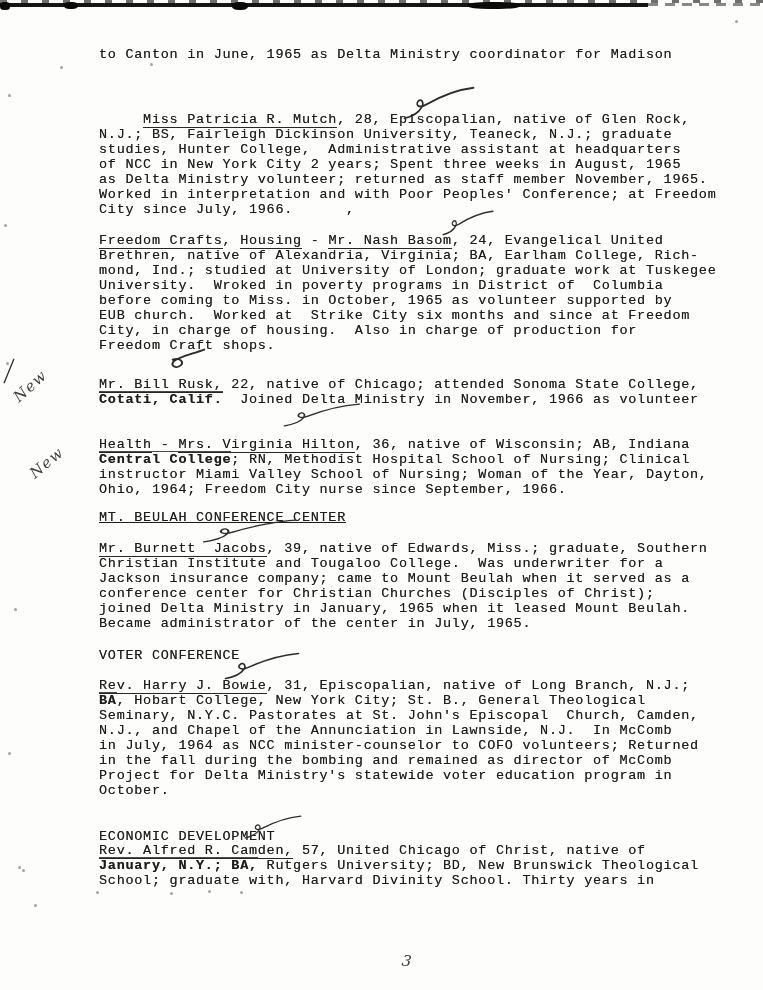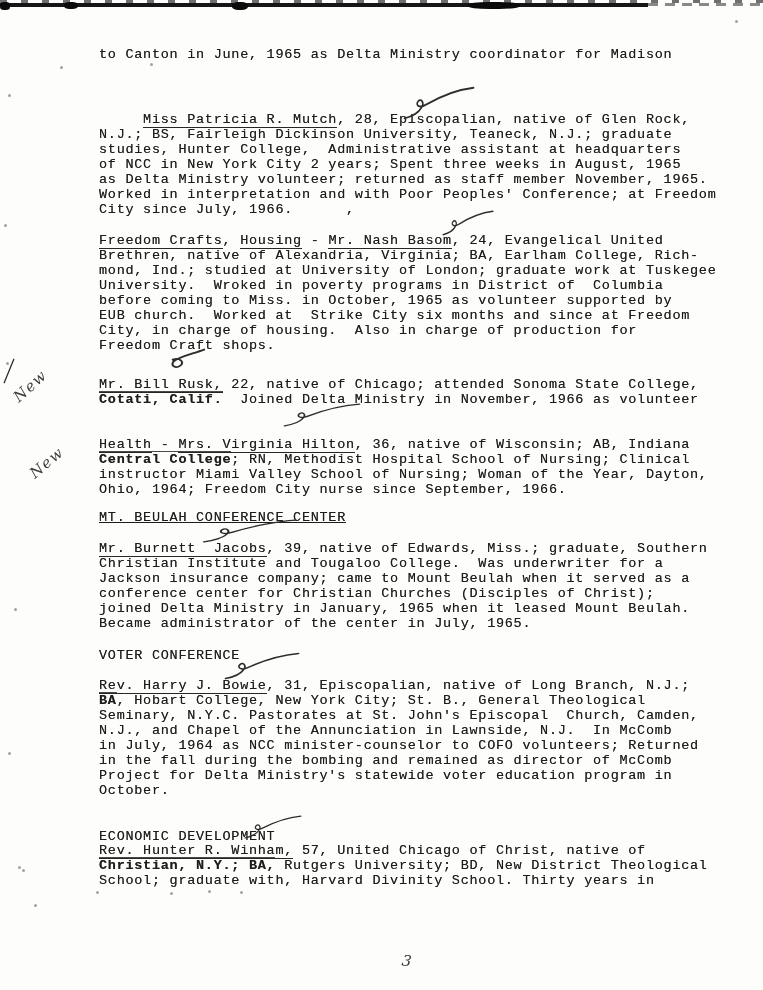--- a/index.html
+++ b/index.html
@@ -57,21 +57,21 @@
     <div class="block" style="top: 47px;"><div><span>to Canton in June, 1965 as Delta Ministry coordinator for Madison</span></div></div>
     <div class="block" style="top: 112px;"><div><span>     </span><span class="u">Miss Patricia R. Mutch</span><span>, 28, Episcopalian, native of Glen Rock,</span></div><div><span>N.J.; BS, Fairleigh Dickinson University, Teaneck, N.J.; graduate</span></div><div><span>studies, Hunter College,  Administrative assistant at headquarters</span></div><div><span>of NCC in New York City 2 years; Spent three weeks in August, 1965</span></div><div><span>as Delta Ministry volunteer; returned as staff member November, 1965.</span></div><div><span>Worked in interpretation and with Poor Peoples' Conference; at Freedom</span></div><div><span>City since July, 1966.      ,</span></div></div>
     <div class="block" style="top: 233px;"><div><span class="u">Freedom Crafts</span><span>, </span><span class="u">Housing</span><span> - </span><span class="u">Mr. Nash Basom</span><span>, 24, Evangelical United</span></div><div><span>Brethren, native of Alexandria, Virginia; BA, Earlham College, Rich-</span></div><div><span>mond, Ind.; studied at University of London; graduate work at Tuskegee</span></div><div><span>University.  Wroked in poverty programs in District of  Columbia</span></div><div><span>before coming to Miss. in October, 1965 as volunteer supported by</span></div><div><span>EUB church.  Worked at  Strike City six months and since at Freedom</span></div><div><span>City, in charge of housing.  Also in charge of production for</span></div><div><span>Freedom Craft shops.</span></div></div>
     <div class="block" style="top: 377px;"><div><span class="u">Mr. Bill Rusk,</span><span> 22, native of Chicago; attended Sonoma State College,</span></div><div><span class="o">Cotati, Calif.</span><span>  Joined Delta Ministry in November, 1966 as volunteer</span></div></div>
     <div class="block" style="top: 437px;"><div><span class="u">Health</span><span> - </span><span class="u">Mrs. Virginia Hilton</span><span>, 36, native of Wisconsin; AB, Indiana</span></div><div><span class="o">Central College</span><span>; RN, Methodist Hospital School of Nursing; Clinical</span></div><div><span>instructor Miami Valley School of Nursing; Woman of the Year, Dayton,</span></div><div><span>Ohio, 1964; Freedom City nurse since September, 1966.</span></div></div>
     <div class="block" style="top: 510px; text-decoration: underline;"><div><span>MT. BEULAH CONFERENCE CENTER</span></div></div>
     <div class="block" style="top: 541px;"><div><span class="u">Mr. Burnett  Jacobs</span><span>, 39, native of Edwards, Miss.; graduate, Southern</span></div><div><span>Christian Institute and Tougaloo College.  Was underwriter for a</span></div><div><span>Jackson insurance company; came to Mount Beulah when it served as a</span></div><div><span>conference center for Christian Churches (Disciples of Christ);</span></div><div><span>joined Delta Ministry in January, 1965 when it leased Mount Beulah.</span></div><div><span>Became administrator of the center in July, 1965.</span></div></div>
     <div class="block" style="top: 648px;"><div><span>VOTER CONFERENCE</span></div></div>
     <div class="block" style="top: 678px;"><div><span class="u">Rev. Harry J. Bowie</span><span>, 31, Episcopalian, native of Long Branch, N.J.;</span></div><div><span class="o">BA</span><span>, Hobart College, New York City; St. B., General Theological</span></div><div><span>Seminary, N.Y.C. Pastorates at St. John's Episcopal  Church, Camden,</span></div><div><span>N.J., and Chapel of the Annunciation in Lawnside, N.J.  In McComb</span></div><div><span>in July, 1964 as NCC minister-counselor to COFO volunteers; Returned</span></div><div><span>in the fall during the bombing and remained as director of McComb</span></div><div><span>Project for Delta Ministry's statewide voter education program in</span></div><div><span>October.</span></div></div>
     <div class="block" style="top: 813px; margin-top: 16px;"><div><span>ECONOMIC DEVELOPMENT</span></div></div>
-    <div class="block" style="top: 843px;"><div><span class="u">Rev. Hunter R. Winham,</span><span> 57, United Chicago of Christ, native of</span></div><div><span class="o">Christian, N.Y.; BA,</span><span> Rutgers University; BD, New District Theological</span></div><div><span>School; graduate with, Harvard Divinity School. Thirty years in</span></div></div>
+    <div class="block" style="top: 843px;"><div><span class="u">Rev. Alfred R. Camden,</span><span> 57, United Chicago of Christ, native of</span></div><div><span class="o">January, N.Y.; BA,</span><span> Rutgers University; BD, New Brunswick Theological</span></div><div><span>School; graduate with, Harvard Divinity School. Thirty years in</span></div></div>
   </div>
 
 <div id="marks">
     <div class="mark" style="left: 403px; top: 86px; width: 72px; height: 34px;">
       <svg viewBox="0 0 100 40" preserveAspectRatio="none">
         <path d="M2 38 C12 36 22 31 26 25 C30 19 25 14 21 18 C17 22 22 27 32 22 C52 12 78 4 98 2" fill="none" stroke="#2d2d2d" stroke-width="2.2" stroke-linecap="round"></path>
       </svg>
     </div>
     <div class="mark" style="left: 442px; top: 210px; width: 52px; height: 26px;">
       <svg viewBox="0 0 100 40" preserveAspectRatio="none">

